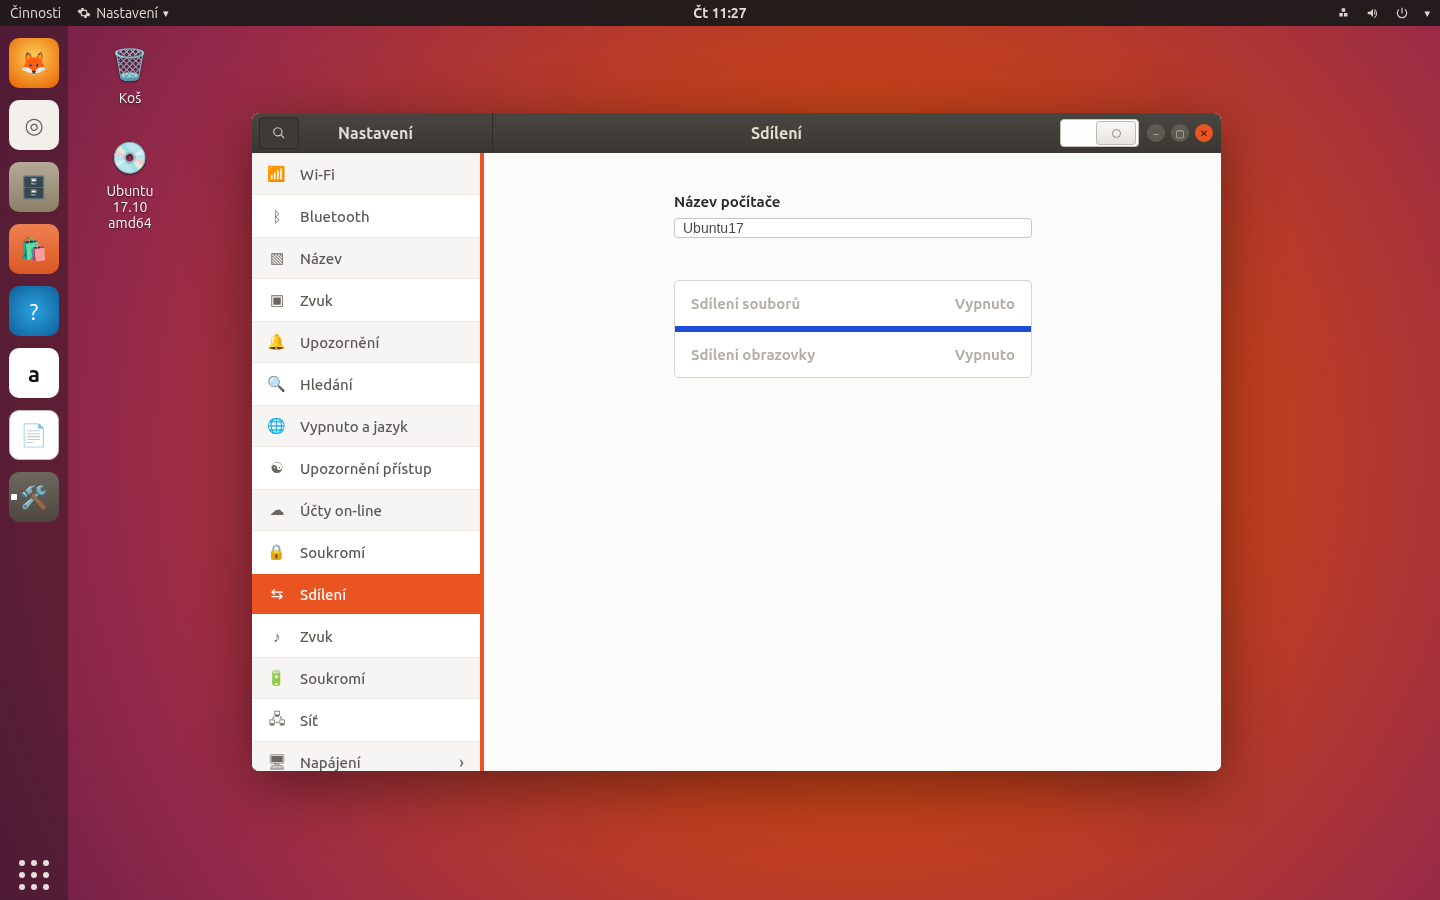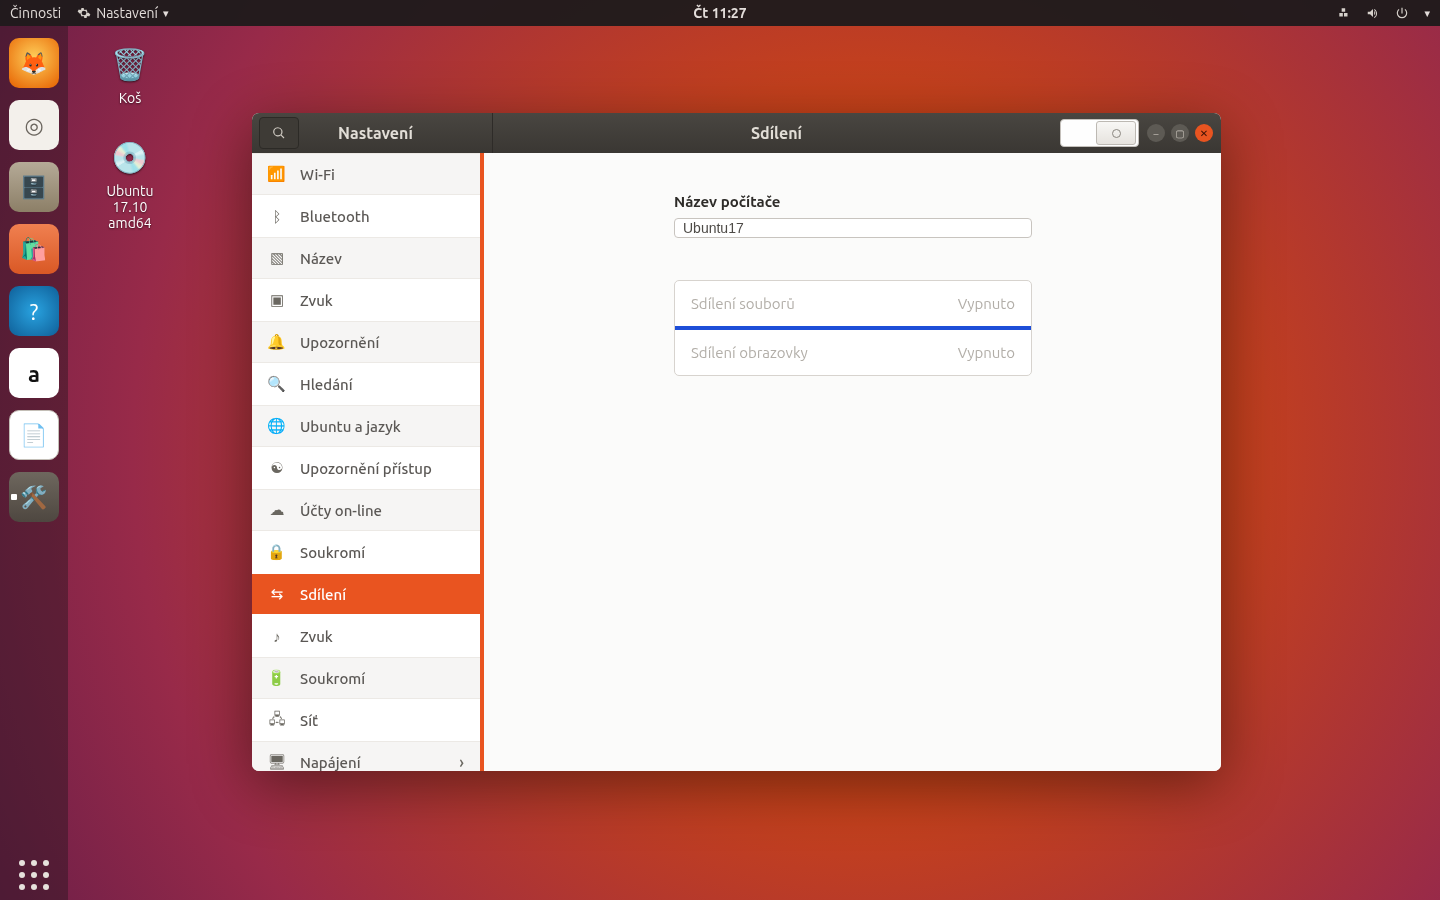--- a/index.html
+++ b/index.html
@@ -48,23 +48,23 @@
 .sb-item{display:flex;align-items:center;gap:14px;padding:0 16px;height:40px;color:#5b5855;font-size:15px;cursor:pointer;border-top:1px solid #fff;border-bottom:1px solid #fff;font-weight:500;}
 .sb-item.alt{background:#f6f5f4;border-top:1px solid #ece9e5;border-bottom:1px solid #ece9e5;}
 .sb-item.selected{background:#e95420;color:#fff;}
 .sb-item .ico{width:18px;display:flex;justify-content:center;color:#6a6760;}
 .sb-item.selected .ico{color:#fff;}
 .sb-item .arrow{margin-left:auto;color:#6a6760;font-size:16px;}
 .panel{flex:1;background:#fbfbfa;padding:40px 40px 40px 40px;}
 .panel-inner{width:358px;margin-left:150px;}
 .field-label{color:#2e2c29;font-weight:700;font-size:15px;margin-bottom:8px;}
 .text-input{width:100%;height:20px;border:1px solid #c8c4bf;border-radius:4px;background:#fff;padding:0 8px;font-size:14px;color:#4e4b47;box-sizing:border-box;}
-.option-list{margin-top:42px;border:1px solid #d7d3ce;border-radius:5px;background:#fff;}
+.option-list{margin-top:42px;border:1px solid #d7d3ce;border-radius:5px;background:#fff;font-weight:bold;}
 .option-row{display:flex;align-items:center;justify-content:space-between;padding:14px 16px;color:#b2aea8;font-size:15px;}
-.option-row + .option-row{border-top:4px solid #1d4ed8;}
+.option-row + .option-row{border-top:6px solid #1d4ed8;}
 
 </style>
 </head>
 <body>
 
 <div class="desktop">
 
   <div class="topbar">
     <div class="topbar-left">
       <span>Činnosti</span>
@@ -174,21 +174,21 @@
         <div class="sb-item alt">
             <span class="ico">🔔</span>
             <span>Upozornění</span>
           </div>
         <div class="sb-item">
             <span class="ico">🔍</span>
             <span>Hledání</span>
           </div>
         <div class="sb-item alt">
             <span class="ico">🌐</span>
-            <span>Ubuntu a jazyk</span>
+            <span>Vypnuto a jazyk</span>
           </div>
         <div class="sb-item">
             <span class="ico">☯</span>
             <span>Upozornění přístup</span>
           </div>
         <div class="sb-item alt">
             <span class="ico">☁</span>
             <span>Účty on-line</span>
           </div>
         <div class="sb-item">

